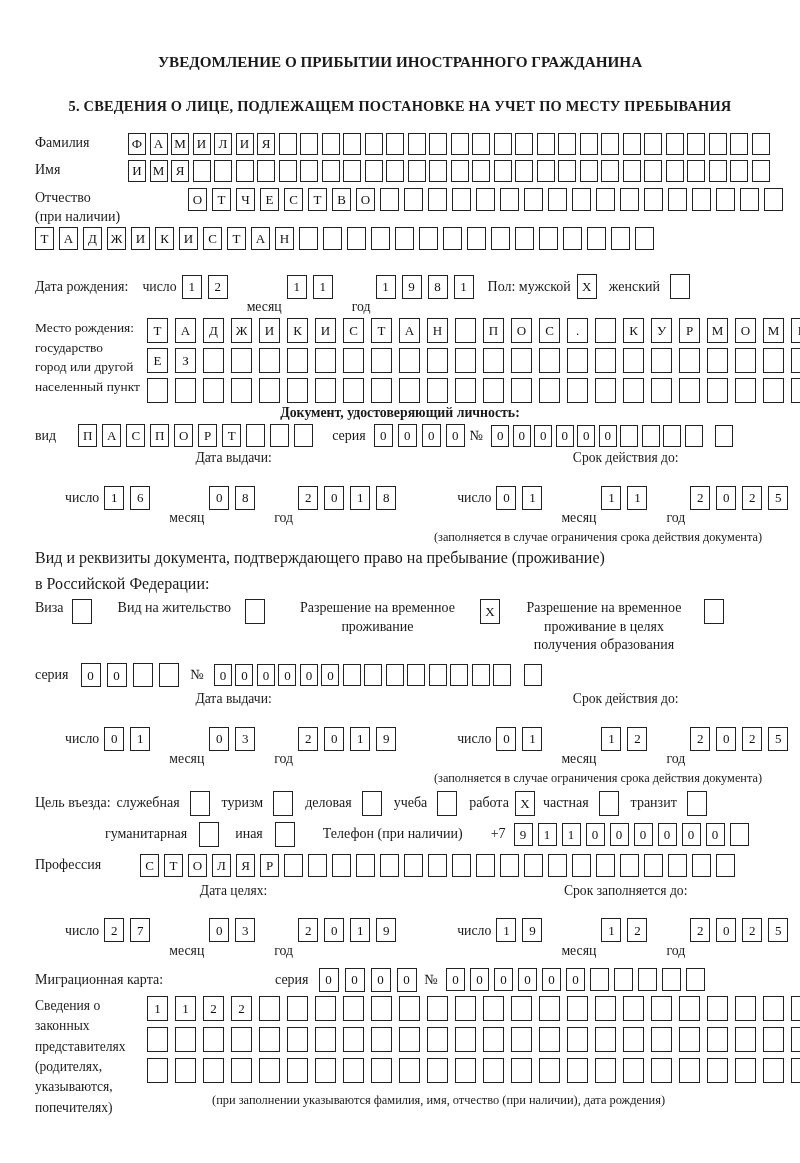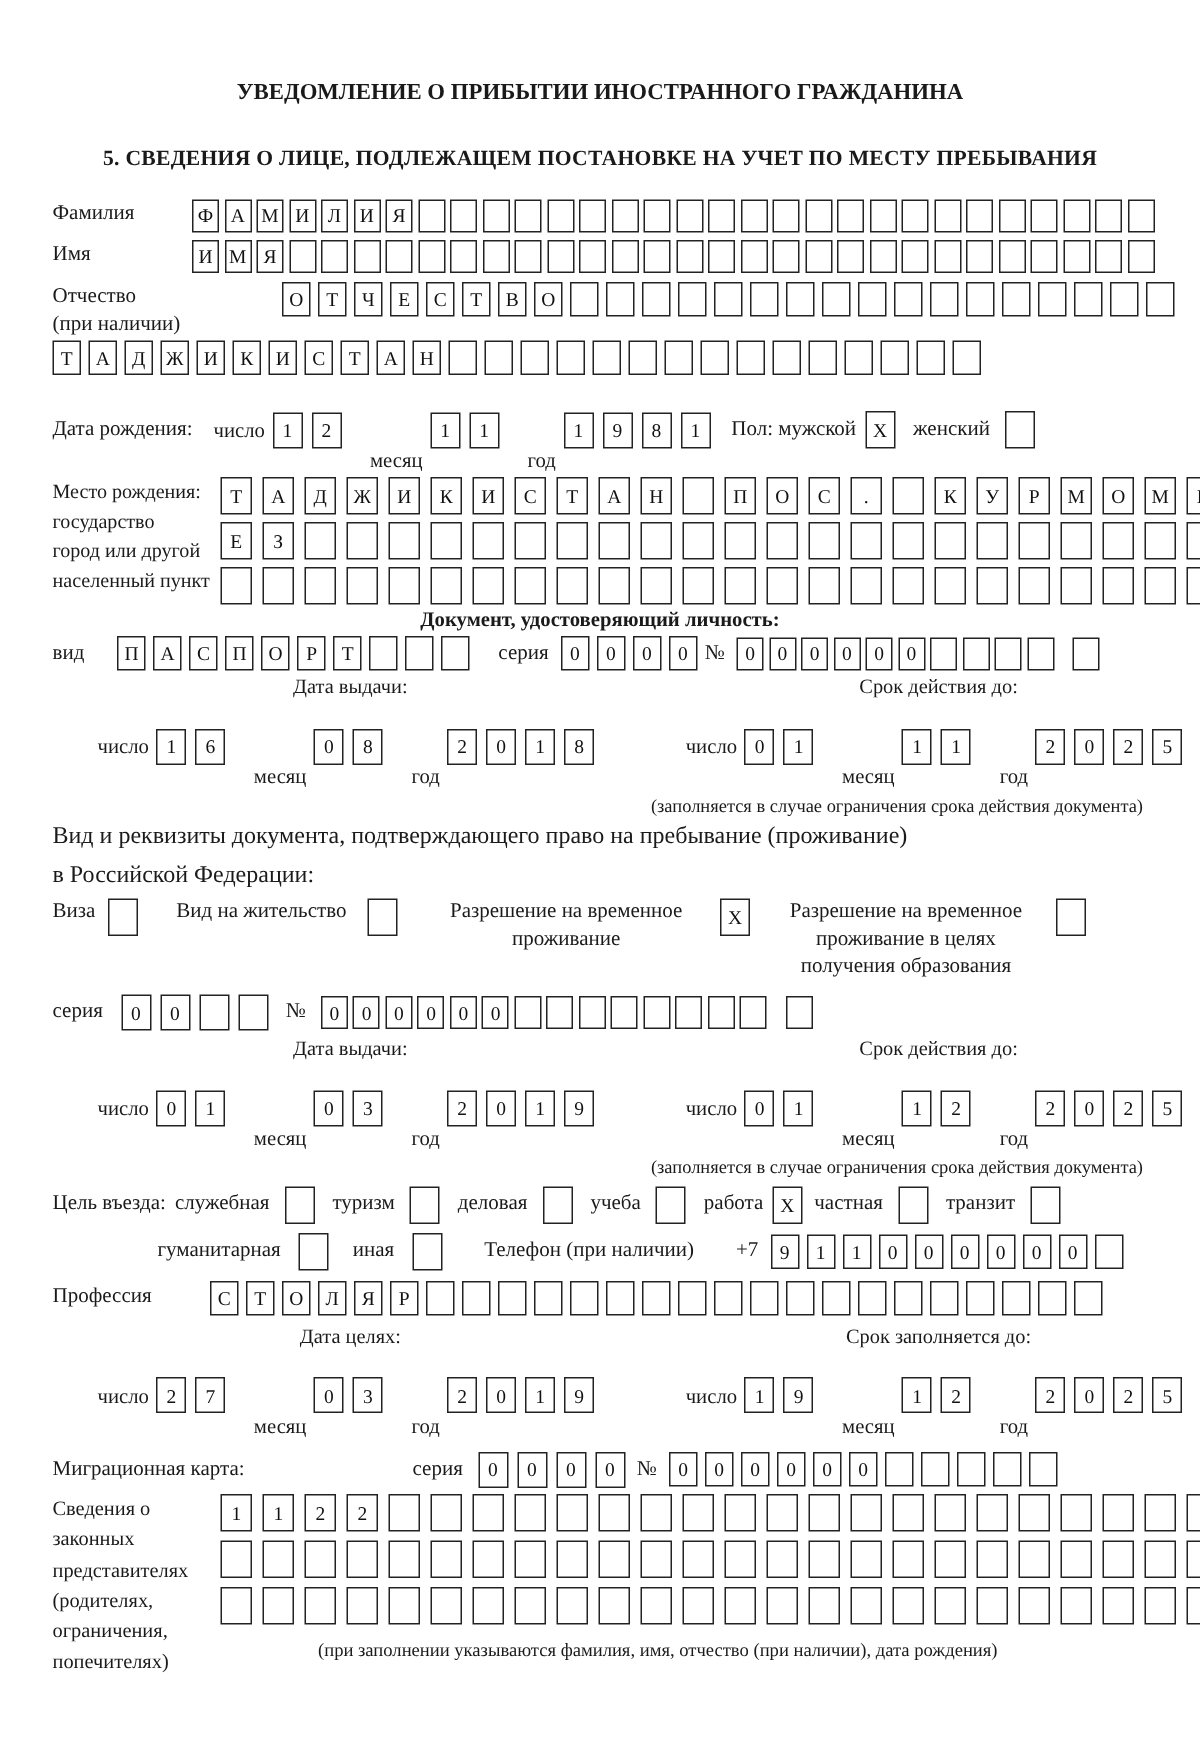--- a/index.html
+++ b/index.html
@@ -682,21 +682,21 @@
         <span class="cell"></span>
       </span>
   </div>
 
   <div class="row" style="margin-top:4px;">
     <span class="lblcol" style="width:112px; font-size:13.6px; line-height:1.5;">
       <div>Сведения о</div>
       <div>законных</div>
       <div>представителях</div>
       <div>(родителях,</div>
-      <div>ограничения,</div>
+      <div>указываются,</div>
       <div>попечителях)</div>
     </span>
     <span>
       <div class="cells xl">
           <span class="cell">1</span>
           <span class="cell">1</span>
           <span class="cell">2</span>
           <span class="cell">2</span>
           <span class="cell"></span>
           <span class="cell"></span>

